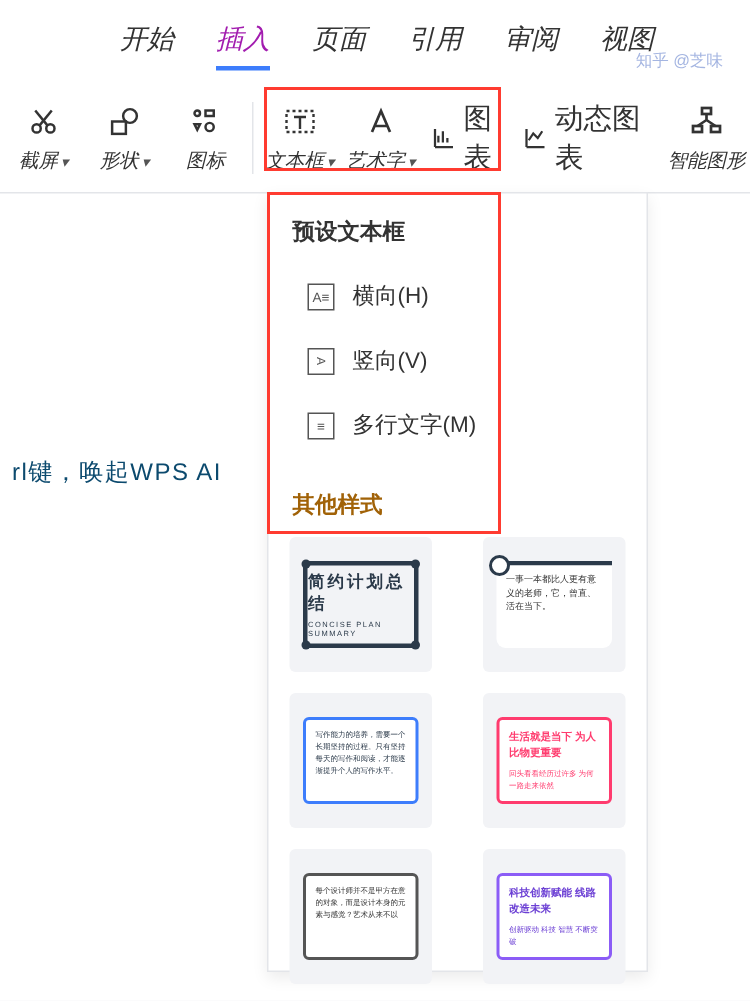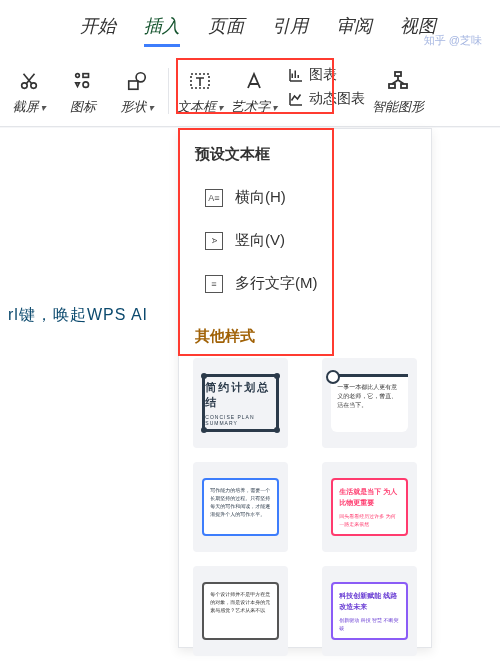--- a/index.html
+++ b/index.html
@@ -16,21 +16,21 @@
     display: flex;
     gap: 28px;
     padding: 14px 0 8px 80px;
     font-size: 18px;
     color: #333;
     background: #ffffff;
     border-bottom: 1px solid transparent;
     font-style: italic;
   }
   .tab { cursor: pointer; padding-bottom: 6px; }
-  .tab.active { color: #14532d; border-bottom: 3px solid #3d7dfc; }
+  .tab.active { color: #a21caf; border-bottom: 3px solid #3d7dfc; }
   .ribbon {
     display: flex;
     align-items: flex-start;
     padding: 10px 2px 10px 2px;
     background: #ffffff;
     border-bottom: 1px solid #e3e5e9;
   }
   .tool {
     display: flex;
     flex-direction: column;
@@ -40,24 +40,24 @@
     min-width: 54px;
     cursor: pointer;
     gap: 4px;
     padding-top: 2px;
     font-style: italic;
   }
   .tool .ic { width: 26px; height: 26px; display: flex; align-items: center; justify-content: center; }
   .drop::after { content: "▾"; font-size: 10px; margin-left: 2px; color: #555; }
   .small-col {
     display: flex;
-    flex-direction: column;
+    flex-direction: row;
     justify-content: center;
     gap: 6px;
-    font-size: 14px;
+    font-size: 19px;
     color: #333;
     padding: 0 6px;
   }
   .small-item { display: flex; align-items: center; gap: 4px; cursor: pointer; }
   .small-item .gic { width: 18px; height: 18px; }
   .divider { width: 1px; background: #e3e5e9; margin: 2px 4px; align-self: stretch; }
 
   .hl-box {
     position: absolute;
     border: 2px solid #ff3b30;
@@ -207,36 +207,36 @@
           <circle cx="17" cy="17" r="3"></circle>
         <path d="M9 15 L18 4"></path>
           <path d="M15 15 L6 4"></path>
       </svg>
     </span>
     <span class="drop">截屏</span>
   </div>
   <div class="tool">
     <span class="ic">
       <svg width="22" height="22" viewBox="0 0 24 24" fill="none" stroke="#333" stroke-width="1.8">
+        <circle cx="16" cy="8" r="5"></circle>
+          <rect x="3" y="12" width="10" height="9"></rect>
+      </svg>
+    </span>
+    <span class="drop">形状</span>
+  </div>
+  <div class="tool">
+    <span class="ic">
+      <svg width="22" height="22" viewBox="0 0 24 24" fill="none" stroke="#333" stroke-width="1.8">
         <circle cx="6" cy="6" r="2"></circle>
           <rect x="12" y="4" width="6" height="4"></rect>
         <path d="M4 14 L8 14 L6 18 Z"></path>
           <circle cx="15" cy="16" r="3"></circle>
       </svg>
     </span>
     <span>图标</span>
-  </div>
-  <div class="tool">
-    <span class="ic">
-      <svg width="22" height="22" viewBox="0 0 24 24" fill="none" stroke="#333" stroke-width="1.8">
-        <circle cx="16" cy="8" r="5"></circle>
-          <rect x="3" y="12" width="10" height="9"></rect>
-      </svg>
-    </span>
-    <span class="drop">形状</span>
   </div>
   <div class="divider"></div>
   <div class="tool">
     <span class="ic">
       <svg width="24" height="24" viewBox="0 0 24 24" fill="none" stroke="#333" stroke-width="1.6">
         <rect x="3" y="5" width="18" height="14" stroke-dasharray="2 2"></rect>
         <path d="M8 9 L16 9 M12 9 L12 17"></path>
       </svg>
     </span>
     <span class="drop">文本框</span>

